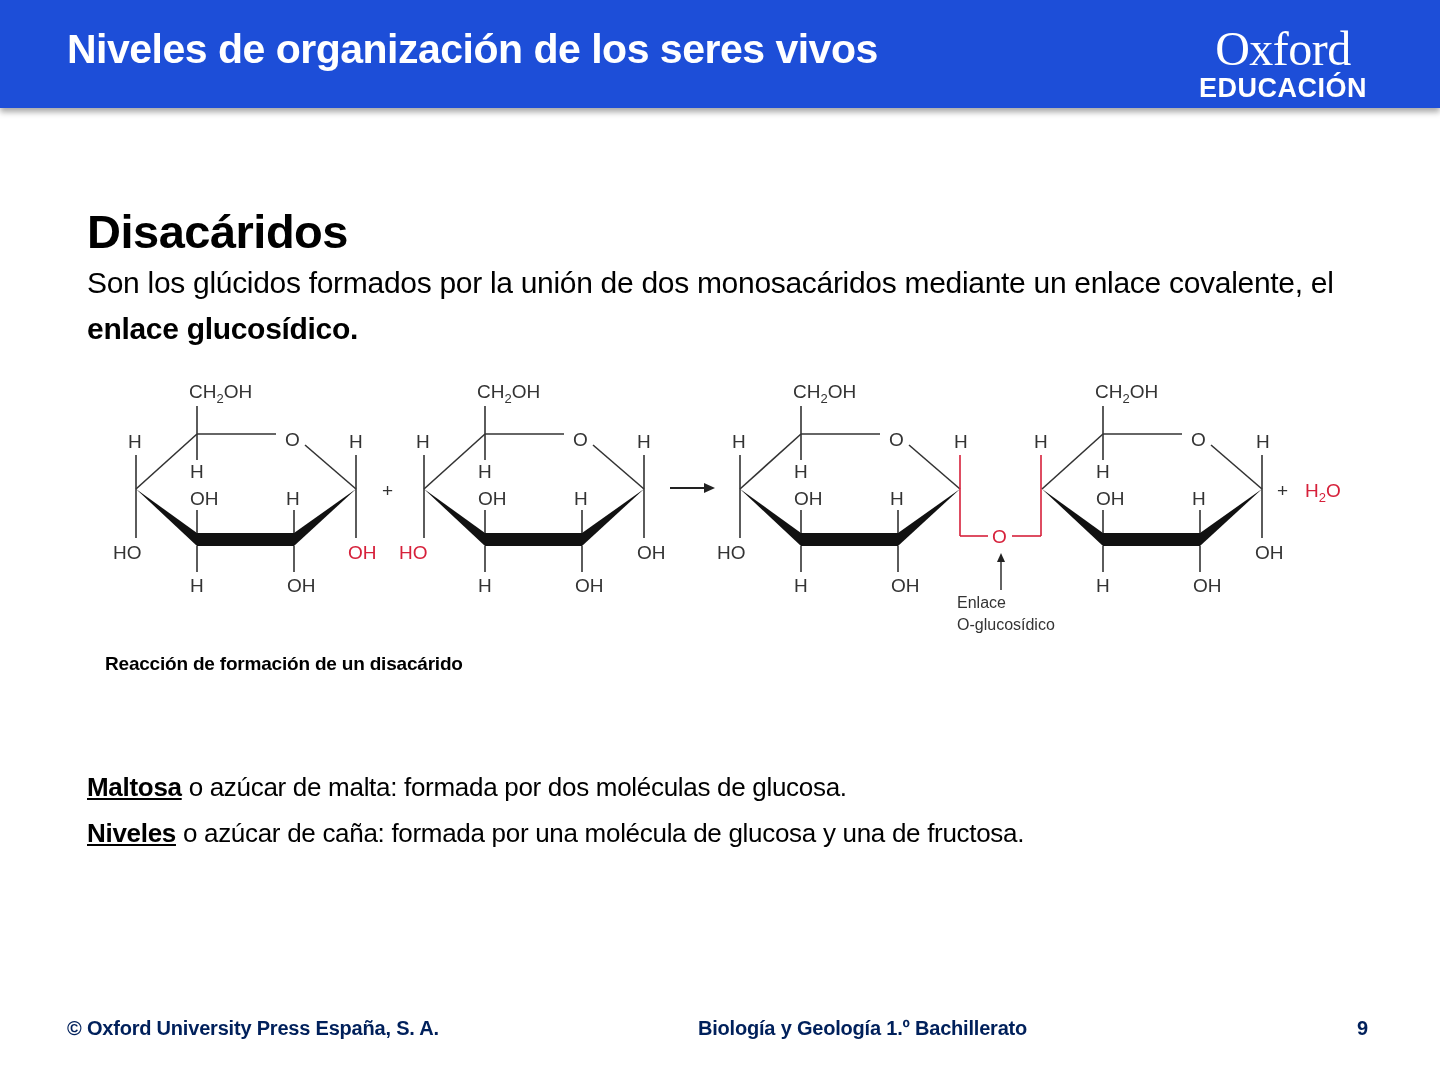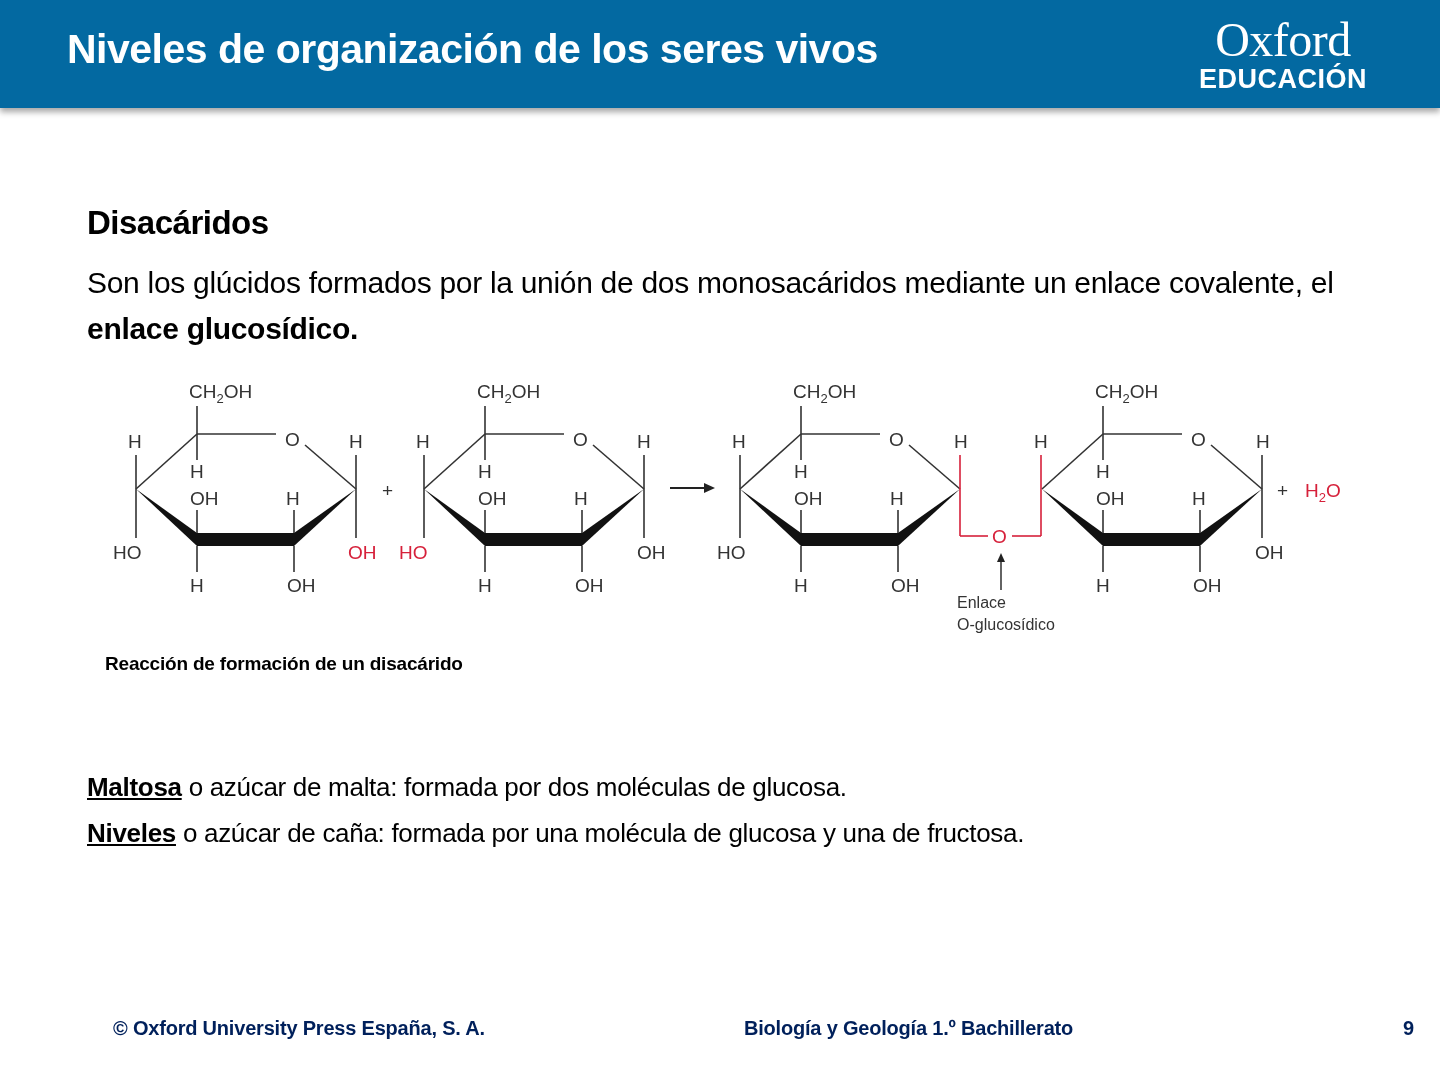--- a/index.html
+++ b/index.html
@@ -1,36 +1,36 @@
 <!DOCTYPE html>
 <html><head>
 <meta charset="utf-8">
 <style>
   html, body { margin:0; padding:0; }
   body { width:1440px; height:1080px; background:#ffffff; position:relative; overflow:hidden;
          font-family:"Liberation Sans", "DejaVu Sans", sans-serif; color:#000; }
-  .header { position:absolute; left:0; top:0; width:1440px; height:108px; background:#0369a1;
+  .header { position:absolute; left:0; top:0; width:1440px; height:108px; background:#1d4ed8;
             box-shadow:0 4px 6px rgba(0,0,0,0.35); }
   .header-title { position:absolute; left:67px; top:26px; font-size:41px; font-weight:bold; color:#ffffff;
                   letter-spacing:-0.5px; white-space:nowrap; }
-  .logo { position:absolute; right:73px; top:16px; text-align:center; color:#fff; }
+  .logo { position:absolute; right:73px; top:25px; text-align:center; color:#fff; }
   .logo-oxford { font-family:"Liberation Serif", "DejaVu Serif", serif; font-size:48px; line-height:48px; letter-spacing:-0.5px; }
   .logo-edu { font-family:"Liberation Sans", sans-serif; font-weight:bold; font-size:27px; line-height:30px; letter-spacing:0.5px; }
 
-  .section-title { position:absolute; left:87px; top:204px; font-size:33px; font-weight:bold; letter-spacing:-0.5px; }
+  .section-title { position:absolute; left:87px; top:204px; font-size:47px; font-weight:bold; letter-spacing:-0.5px; }
   .intro { position:absolute; left:87px; top:260px; width:1290px; font-size:30px; line-height:46px; letter-spacing:-0.3px; }
   .intro b { font-weight:bold; }
 
   .diagram { position:absolute; left:0; top:370px; width:1440px; height:270px; }
   .caption { position:absolute; left:105px; top:653px; font-size:19px; font-weight:bold; letter-spacing:-0.2px; }
 
   .types { position:absolute; left:87px; top:764px; font-size:26px; line-height:46px; letter-spacing:-0.3px; }
   .types .row b { font-weight:bold;text-decoration:underline; }
 
-  .footer { position:absolute; top:1017px; font-size:20px; font-weight:bold; color:#00205b; letter-spacing:-0.2px; white-space:nowrap;margin-left:46px; }
+  .footer { position:absolute; top:1017px; font-size:20px; font-weight:bold; color:#00205b; letter-spacing:-0.2px; white-space:nowrap; }
   .footer-left { left:67px; }
   .footer-center { left:698px; }
   .footer-right { left:1357px; }
 
   svg text { font-family:"Liberation Sans", "DejaVu Sans", sans-serif; font-size:19px; fill:#333; }
   svg .red { fill:#d6203a; }
   svg .sub { font-size:13px; }
 </style>
 </head>
 <body>

